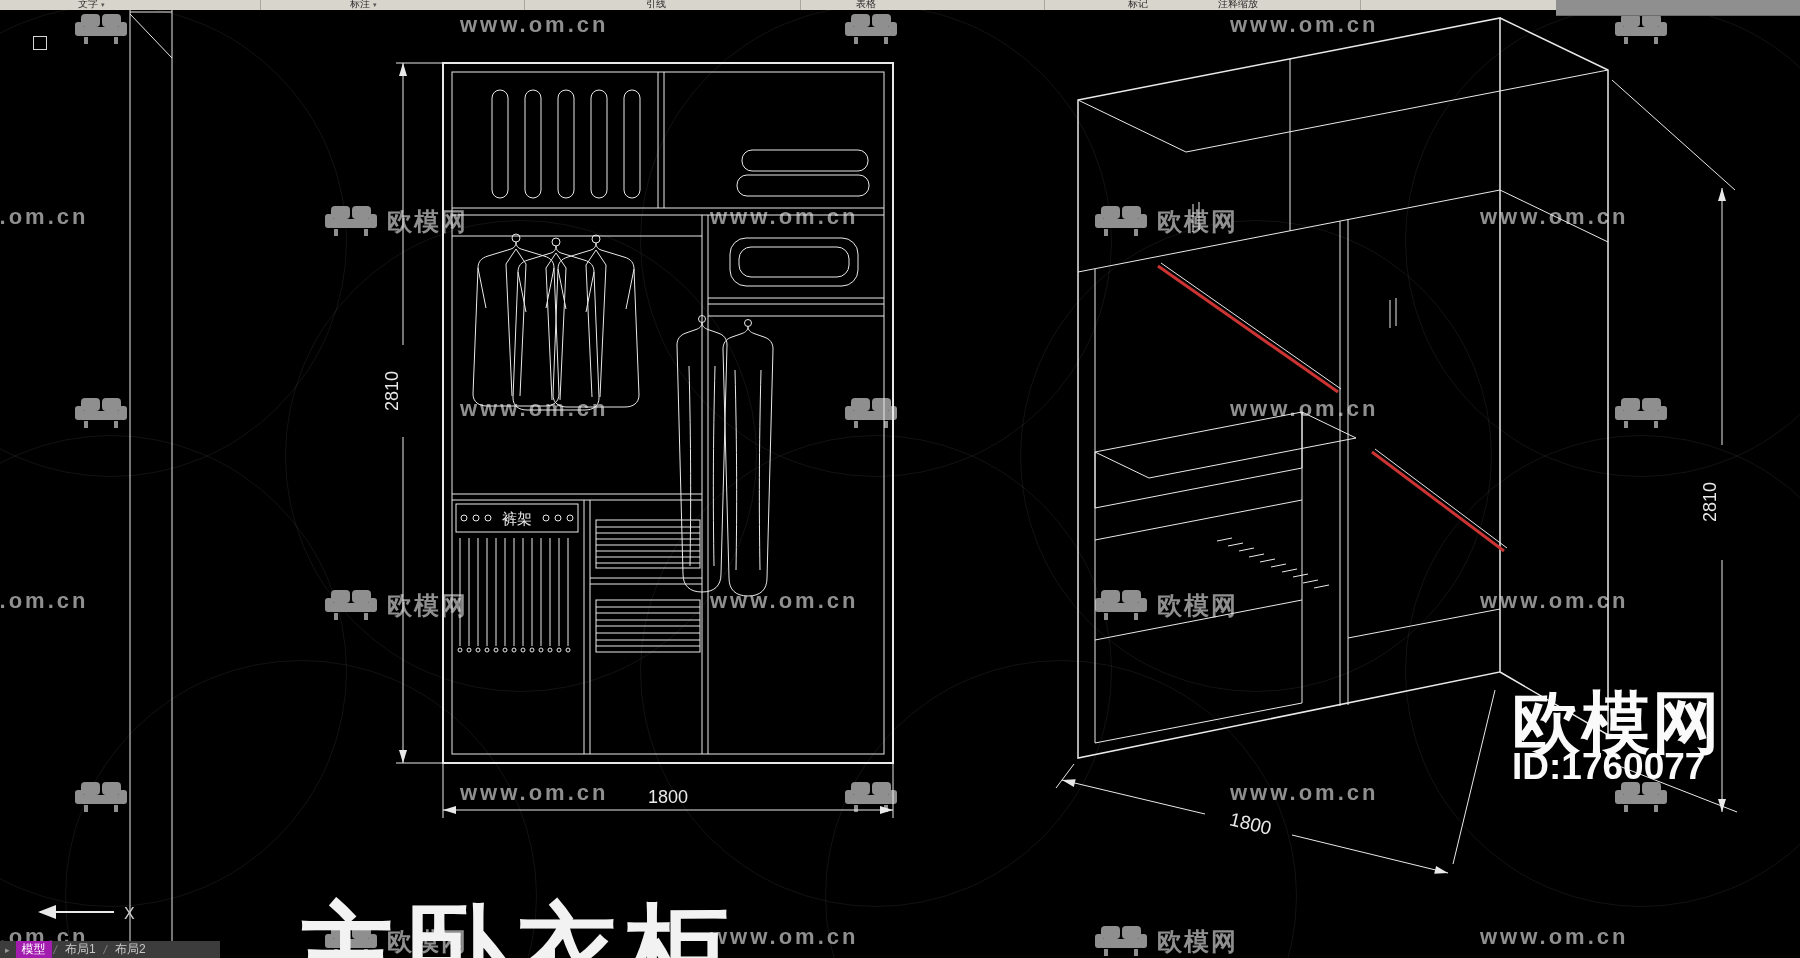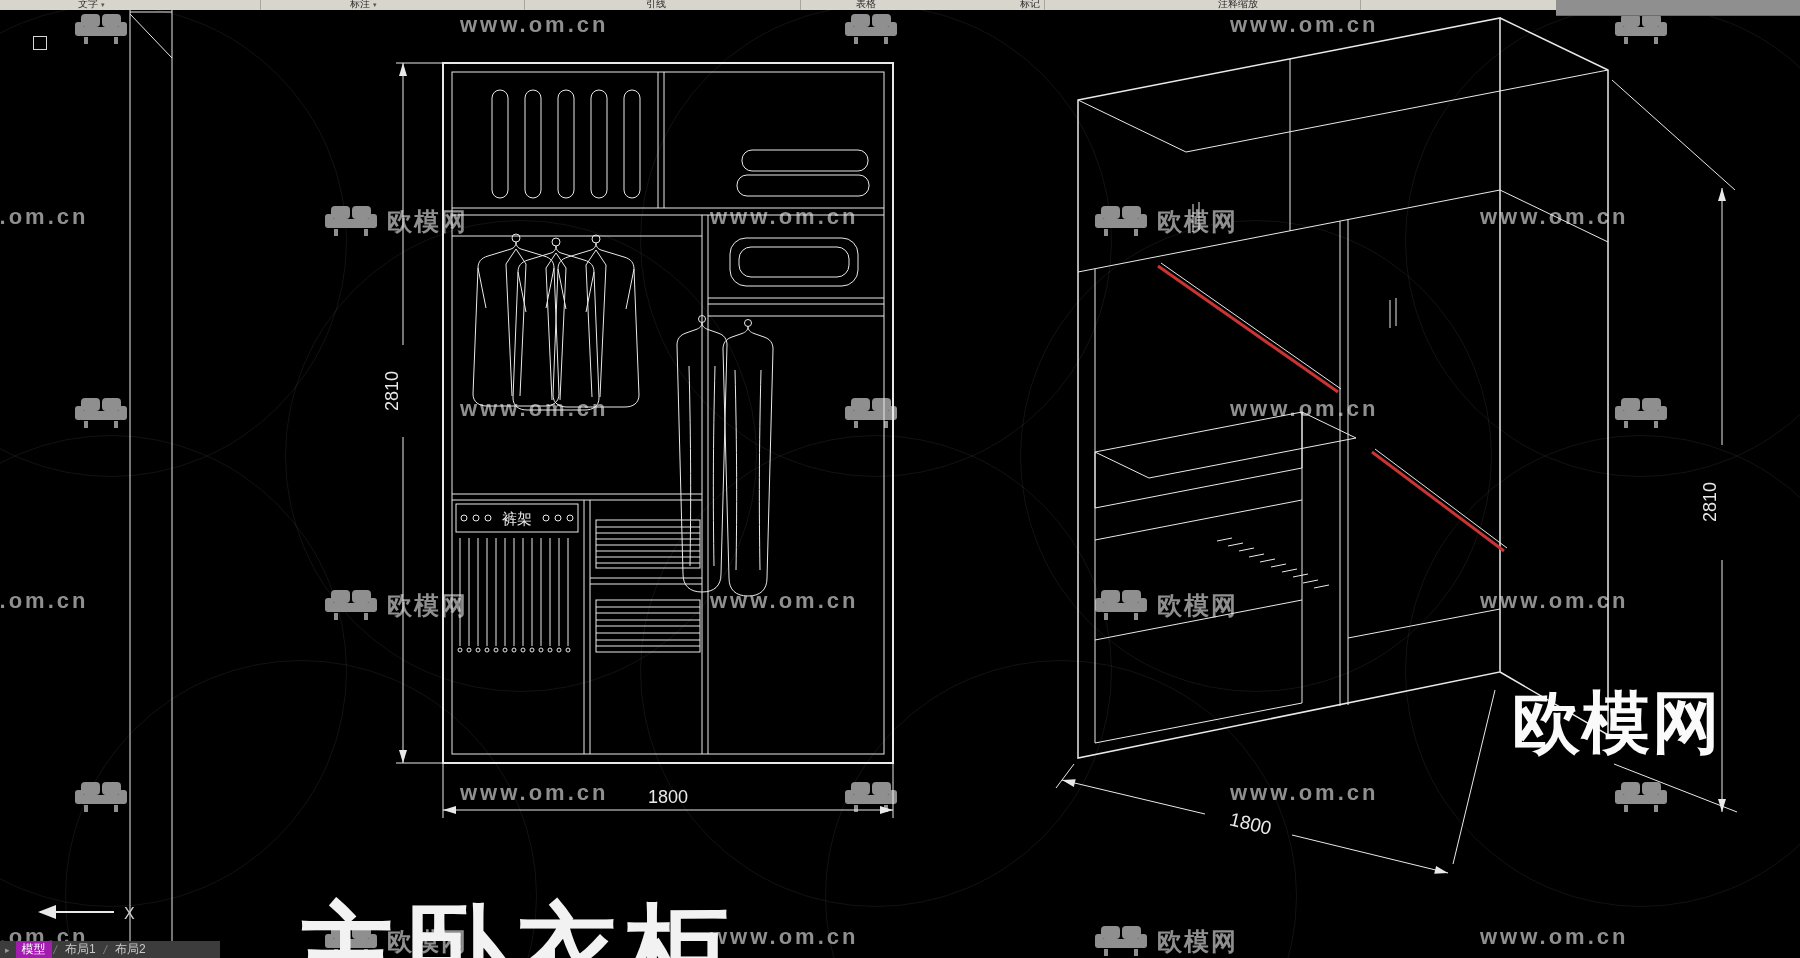--- a/index.html
+++ b/index.html
@@ -494,28 +494,29 @@
       <g>
         <line x1="40" y1="912" x2="114" y2="912" stroke-width="2"></line>
         <polygon points="38,912 56,905 56,919" fill="#e9e9e9" stroke="none"></polygon>
         <text x="124" y="919" font-size="16" fill="#cfcfcf" stroke="none">X</text>
       </g>
     </g>
   </svg>
 
   <div class="dwg-title">主卧衣柜</div>
   <div class="brand">欧模网</div>
+  <div class="brand-id">ID:1760077</div>
   <div class="sel-square"></div>
 
   <div class="ribbon">
     <span class="rp" style="left:78px"><span>文字</span><span class="chev">▾</span></span>
     <span class="rp" style="left:350px"><span>标注</span><span class="chev">▾</span></span>
     <span class="rp" style="left:646px"><span>引线</span></span>
     <span class="rp" style="left:856px"><span>表格</span></span>
-    <span class="rp" style="left:1020px"><span>标记</span></span>
+    <span class="rp" style="left:1128px"><span>标记</span></span>
     <span class="rp" style="left:1218px"><span>注释缩放</span></span>
     <span class="rsep" style="left:260px"></span>
     <span class="rsep" style="left:524px"></span>
     <span class="rsep" style="left:800px"></span>
     <span class="rsep" style="left:1044px"></span>
     <span class="rsep" style="left:1360px"></span>
   </div>
   <div class="ribbon-right"></div>
 
   <div class="tabbar">

